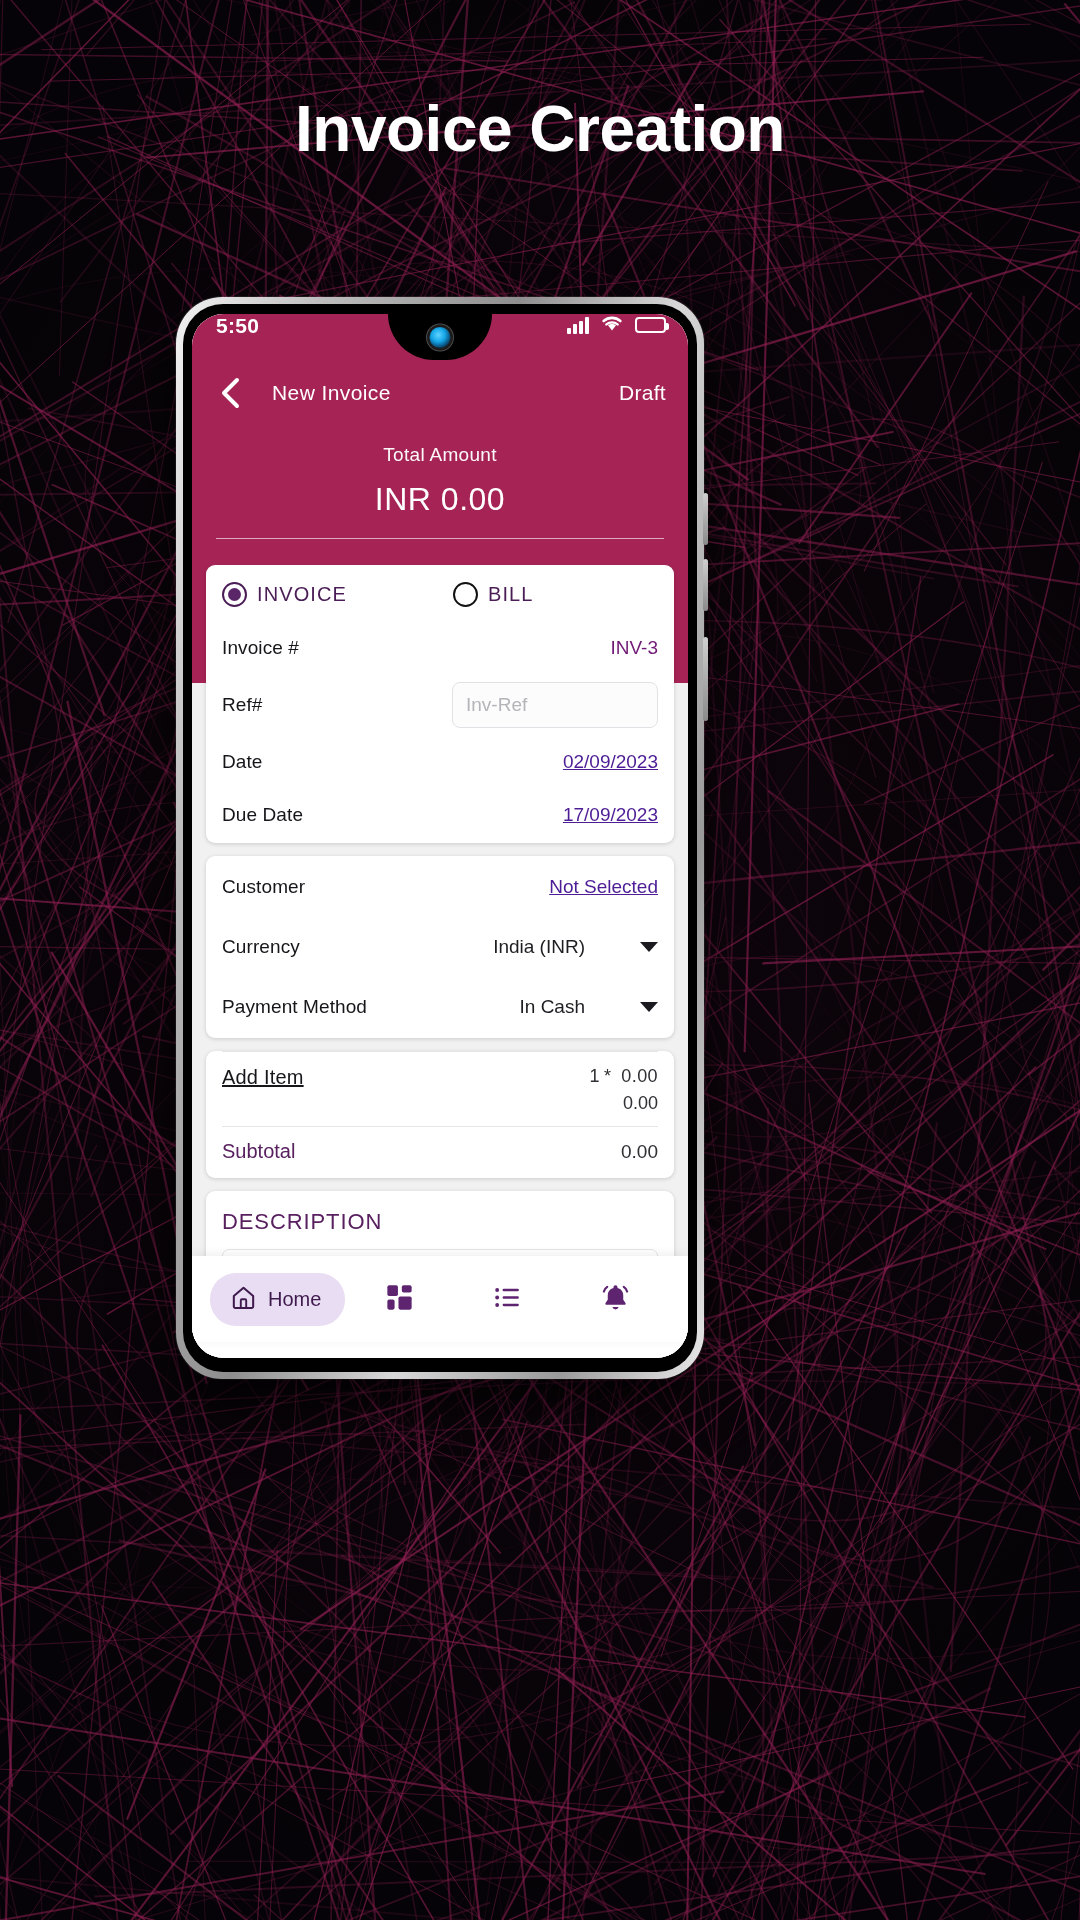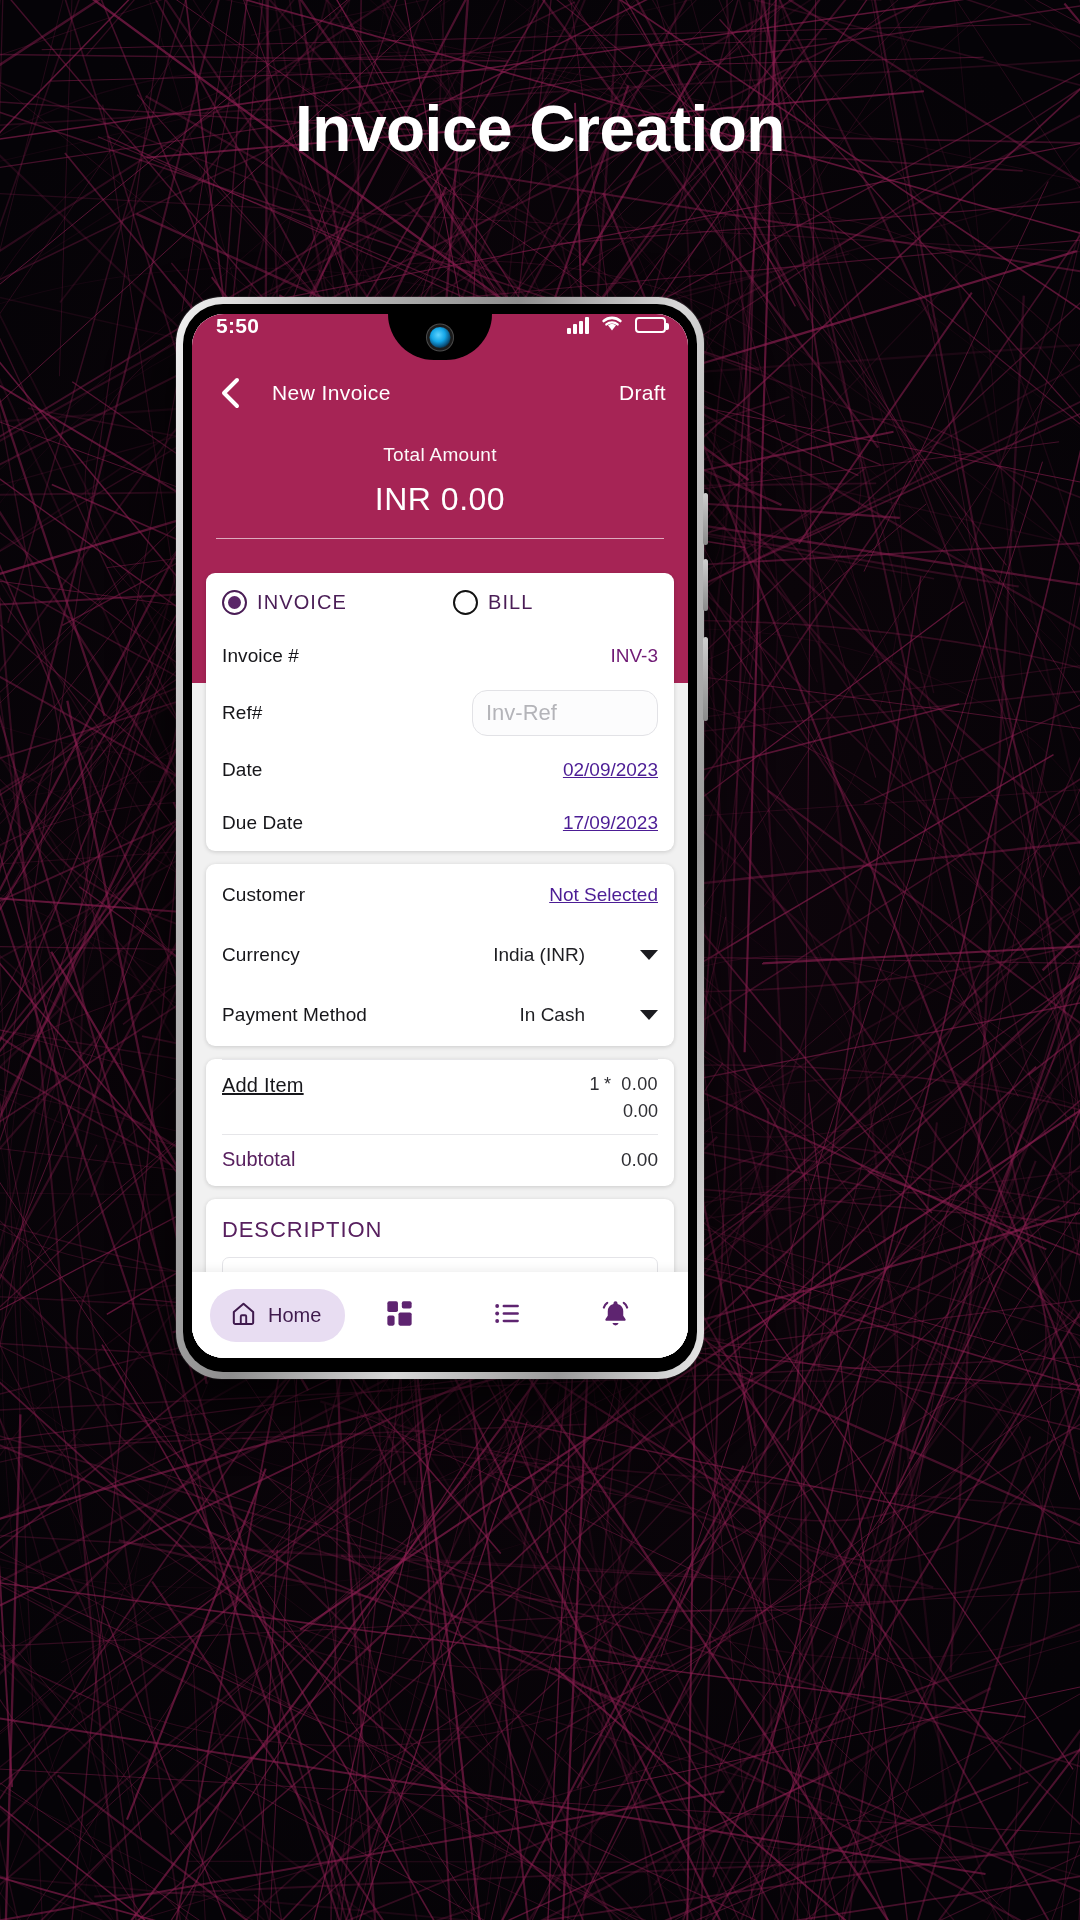--- a/index.html
+++ b/index.html
@@ -151,21 +151,21 @@
     overflow: hidden;
     background: linear-gradient(180deg,#a62455 0%, #a62455 118px, #f1f1f1 118px, #f1f1f1 100%);
   }
   .card {
     background: #fff;
     border-radius: 9px;
     margin: 0 14px 11px 14px;
     box-shadow: 0 1px 4px rgba(0,0,0,0.16);
     padding: 0 16px;
   }
-  .card.first { margin-top: 8px; }
+  .card.first { margin-top: 0; }
 
   .row {
     display: flex; align-items: center; justify-content: space-between;
     min-height: 50px;
   }
   .row-label {
     font-size: 19px; color: #16161a; font-weight: 400; letter-spacing: 0.1px;
   }
   .row-value {
     font-size: 19px; color: #701a75; font-weight: 400;
@@ -186,25 +186,25 @@
   }
   .radio-dot.off { border-color: #121212; }
   .radio-dot i { width: 13px; height: 13px; border-radius: 50%; background: #5a2668; display:block; }
   .radio-label {
     font-size: 20px; color: #4a1d56; letter-spacing: 1.1px; font-weight: 400;
   }
   .radio-label.off { color: #4a1d56; }
 
   
   .ref-input {
-    width: 186px; height: 46px;
-    border: 1.4px solid #e2e2e6; border-radius: 15px;
+    width: 206px; height: 46px;
+    border: 1.4px solid #e2e2e6; border-radius: 8px;
     background: #fcfcfd;
     display: flex; align-items: center; padding: 0 13px;
-    font-size: 22px; color: #b4b4b9;
+    font-size: 19px; color: #b4b4b9;
   }
 
   
   .sel-wrap { display: flex; align-items: center; gap: 9px; }
   .sel-val { font-size: 19px; color: #1e1e22; }
   .caret {
     margin-left: 46px;
     width: 0; height: 0;
     border-left: 9px solid transparent; border-right: 9px solid transparent;
     border-top: 10px solid #1b1b1f;
@@ -237,21 +237,21 @@
 
   .desc-input {
     border: 1.4px solid #e4e4e8; border-radius: 7px;
     height: 52px; display:flex; align-items:center; padding: 0 14px;
     font-size: 19px; color: #b4b4b9;
     margin-bottom: 2px;
   }
 
   
   #bottomnav {
-    position: absolute; left: 0; right: 0; bottom: 0;
+    position: absolute; left: 0; right: 0; bottom: 16px;
     height: 86px;
     background: #ffffff;
     display: flex; align-items: center;
     padding: 0 18px;
     z-index: 30;
     box-shadow: 0 -2px 10px rgba(0,0,0,0.07);
   }
   .nav-cell { flex: 1 1 0; display: flex; align-items: center; justify-content: center; cursor: pointer; }
   .nav-home-pill {
     display: flex; align-items: center; gap: 11px;

